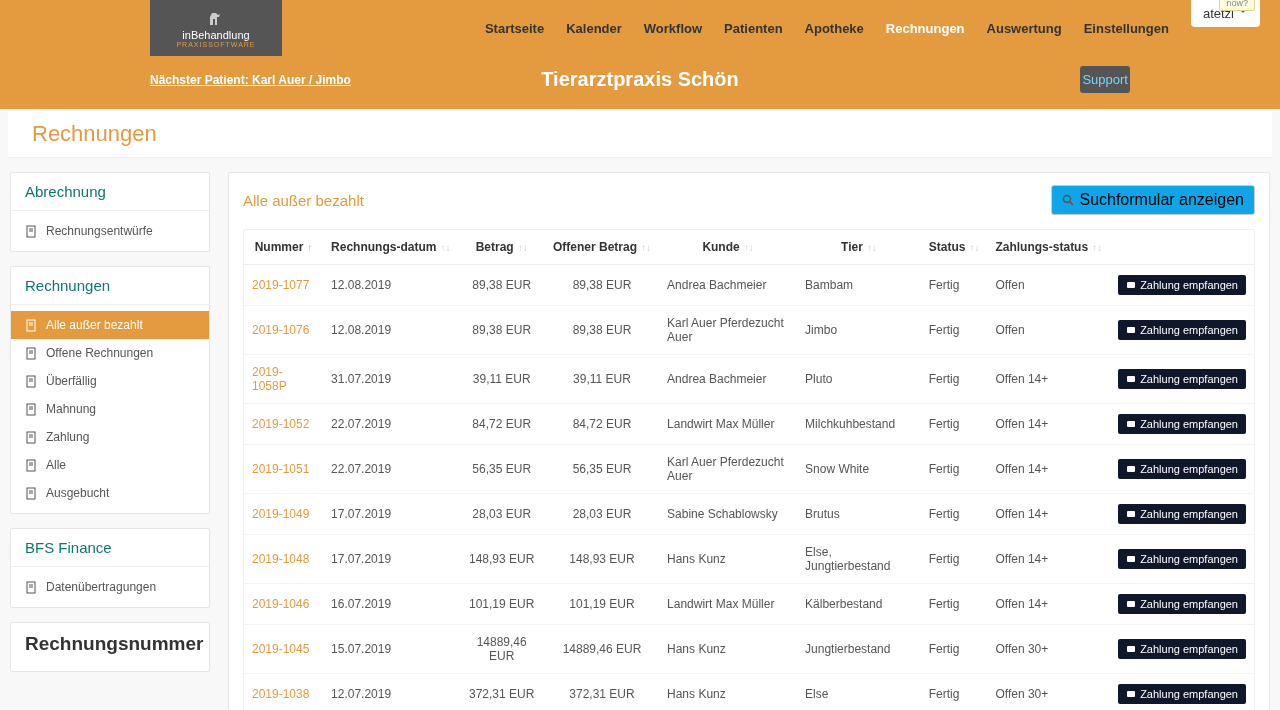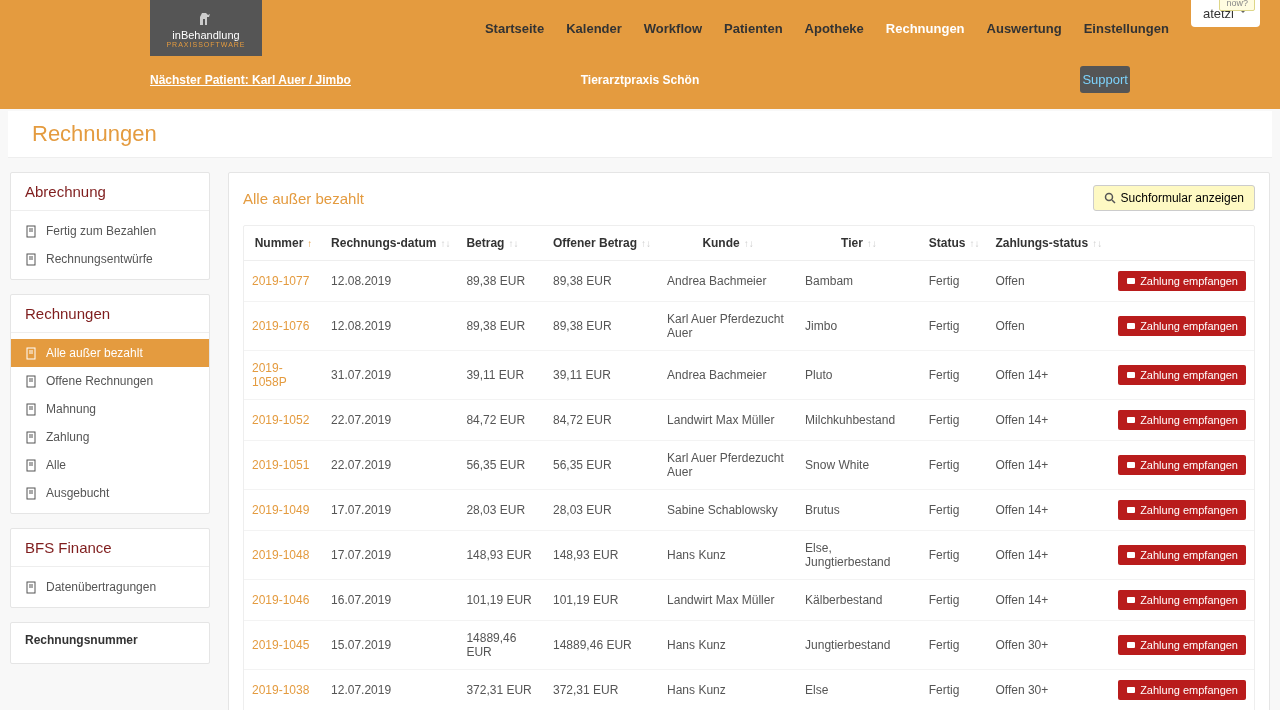--- a/index.html
+++ b/index.html
@@ -1,61 +1,61 @@
 <!DOCTYPE html>
 <html><head>
 <meta charset="utf-8">
 <style>
 * { margin: 0; padding: 0; box-sizing: border-box; font-family: -apple-system, BlinkMacSystemFont, "Segoe UI", Arial, sans-serif; }
 body { background: #f8f8f8; font-size: 13px; color: #333; }
 
 .header { background: #e49b3f; color: #fff; }
 .header-top { display: flex; align-items: flex-start; padding: 0 20px 0 150px; height: 56px; position: relative; }
-.logo-badge { position: absolute; left: 150px; top: 0; width: 112px; height: 56px; background: #555; display: flex; flex-direction: column; align-items: center; justify-content: center; font-size: 9px; color: #e0e0e0; }
+.logo-badge { position: absolute; left: 150px; top: 0; width: 132px; height: 56px; background: #555; display: flex; flex-direction: column; align-items: center; justify-content: center; font-size: 9px; color: #e0e0e0; }
 .logo-badge svg { margin-bottom: 2px; }
 .logo-brand { color: #fff; font-size: 11px; }
 .logo-sub { color: #e49b3f; font-size: 7px; letter-spacing: 1px; }
 .nav { display: flex; gap: 18px; margin-left: auto; margin-right: 20px; align-items: center; height: 56px; }
 .nav a { color: #333; text-decoration: none; font-weight: 600; font-size: 13px; padding: 18px 2px; }
 .nav a.active { color: #fff; }
 .user-drop { background: #fff; color: #333; padding: 6px 12px; border-radius: 0 0 4px 4px; font-size: 13px; cursor: pointer; display: flex; align-items: flex-start; gap: 4px; margin-top: 0; }
 .tooltip-bubble { position: absolute; right: 25px; top: -5px; background: #fffce0; border: 1px solid #ddd688; font-size: 9px; color: #888; padding: 2px 6px; border-radius: 2px; }
 .header-mid { display: flex; align-items: center; padding: 10px 150px 16px 150px; position: relative; }
 .next-patient { color: #fff; font-size: 12px; text-decoration: underline; font-weight: 600; }
-.practice-name { position: absolute; left: 50%; transform: translateX(-50%); color: #fff; font-size: 12px; font-weight: 700; }
+.practice-name { position: absolute; left: 50%; transform: translateX(-50%); color: #fff; font-size: 20px; font-weight: 700; }
 .support-btn { margin-left: auto; background: #555; color: #7dd3fc; border: none; padding: 6px 2px; border-radius: 3px; font-size: 13px; cursor: pointer; }
 
 .page-title-bar { background: #fff; padding: 10px 24px; border-bottom: 1px solid #eee; margin: 2px 8px 0 8px; }
 .page-title { color: #e49b3f; font-size: 22px; font-weight: 400; }
 
 .content-wrap { display: flex; gap: 18px; padding: 14px 10px; }
 .sidebar { width: 200px; flex-shrink: 0; display: flex; flex-direction: column; gap: 14px; }
 .panel { background: #fff; border: 1px solid #e5e5e5; border-radius: 2px; }
-.panel-head { color: #7f1d1d; font-size: 15px; font-weight: 400; padding: 10px 14px; border-bottom: 1px solid #eee; }
+.panel-head { color: #0f766e; font-size: 15px; font-weight: 400; padding: 10px 14px; border-bottom: 1px solid #eee; }
 .panel-body { padding: 6px 0; }
 .side-item { display: flex; align-items: center; gap: 8px; padding: 7px 14px; color: #555; font-size: 12px; cursor: pointer; }
 .side-item.active { background: #e49b3f; color: #fff; }
 .side-item svg { flex-shrink: 0; }
 .search-panel-body { padding: 10px 14px; }
-.search-label { font-weight: 700; font-size: 12px; margin-bottom: 6px; display: block; color: #333; }
+.search-label { font-weight: 700; font-size: 19px; margin-bottom: 6px; display: block; color: #333; }
 
 .main { flex: 1; background: #fff; border: 1px solid #e5e5e5; border-radius: 2px; padding: 12px 14px; }
 .main-head { display: flex; align-items: center; margin-bottom: 14px; }
 .main-title { color: #e49b3f; font-size: 15px; font-weight: 400; }
-.search-form-btn { margin-left: auto; background: #fef9c3; border: 1px solid #ccc; padding: 5px 10px; font-size: 12px; border-radius: 3px; cursor: pointer; display: flex; align-items: center; gap: 5px; }
+.search-form-btn { margin-left: auto; background: #0ea5e9; border: 1px solid #ccc; padding: 5px 10px; font-size: 16px; border-radius: 3px; cursor: pointer; display: flex; align-items: center; gap: 5px; }
 
 .table-wrap { border: 1px solid #eee; border-radius: 2px; overflow: hidden; }
 table { width: 100%; border-collapse: collapse; font-size: 12px; }
 th { text-align: center; padding: 10px 8px; font-weight: 700; color: #333; border-bottom: 1px solid #eee; white-space: nowrap; }
-th.right, td.right { text-align: left; }
+th.right, td.right { text-align: center; }
 .sort-icons { color: #ccc; font-size: 10px; margin-left: 4px; }
 .sort-icons.active { color: #e49b3f; }
 td { padding: 10px 8px; border-bottom: 1px solid #f3f3f3; color: #555; }
 td.num-link { color: #e49b3f; }
-.pay-btn { background: #b91c1c; color: #fff; border: none; padding: 4px 8px; font-size: 11px; border-radius: 2px; cursor: pointer; display: inline-flex; align-items: center; gap: 4px; white-space: nowrap; }
+.pay-btn { background: #0f172a; color: #fff; border: none; padding: 4px 8px; font-size: 11px; border-radius: 2px; cursor: pointer; display: inline-flex; align-items: center; gap: 4px; white-space: nowrap; }
 </style>
 </head>
 <body>
 
 <div class="header">
   <div class="header-top">
     <div class="logo-badge">
       <svg width="20" height="18" viewBox="0 0 20 18">
           <path fill="#ccc" d="M4 16 L4 8 L6 4 L10 4 L12 6 L14 5 L13 8 L11 8 L11 16 L9 16 L9 10 L7 10 L7 16 Z"></path>
         </svg>
@@ -98,28 +98,20 @@
 
     <div class="panel">
       <div class="panel-head">Abrechnung</div>
       <div class="panel-body" id="abrechnung-items">
           <div class="side-item">
             <svg width="13" height="13" viewBox="0 0 13 13">
               <rect x="2" y="1" width="8" height="11" fill="none" stroke="currentColor"></rect>
               <line x1="4" y1="4" x2="8" y2="4" stroke="currentColor"></line>
               <line x1="4" y1="6" x2="8" y2="6" stroke="currentColor"></line>
             </svg>
-            <span>Fertig zum Bezahlen</span>
-          </div>
-          <div class="side-item">
-            <svg width="13" height="13" viewBox="0 0 13 13">
-              <rect x="2" y="1" width="8" height="11" fill="none" stroke="currentColor"></rect>
-              <line x1="4" y1="4" x2="8" y2="4" stroke="currentColor"></line>
-              <line x1="4" y1="6" x2="8" y2="6" stroke="currentColor"></line>
-            </svg>
             <span>Rechnungsentwürfe</span>
           </div>
         </div>
     </div>
 
     <div class="panel">
       <div class="panel-head">Rechnungen</div>
       <div class="panel-body" id="rechnungen-items">
           <div class="side-item active">
             <svg width="13" height="13" viewBox="0 0 13 13">
@@ -129,20 +121,28 @@
             </svg>
             <span>Alle außer bezahlt</span>
           </div>
           <div class="side-item">
             <svg width="13" height="13" viewBox="0 0 13 13">
               <rect x="2" y="1" width="8" height="11" fill="none" stroke="currentColor"></rect>
               <line x1="4" y1="4" x2="8" y2="4" stroke="currentColor"></line>
               <line x1="4" y1="6" x2="8" y2="6" stroke="currentColor"></line>
             </svg>
             <span>Offene Rechnungen</span>
+          </div>
+          <div class="side-item">
+            <svg width="13" height="13" viewBox="0 0 13 13">
+              <rect x="2" y="1" width="8" height="11" fill="none" stroke="currentColor"></rect>
+              <line x1="4" y1="4" x2="8" y2="4" stroke="currentColor"></line>
+              <line x1="4" y1="6" x2="8" y2="6" stroke="currentColor"></line>
+            </svg>
+            <span>Überfällig</span>
           </div>
           <div class="side-item">
             <svg width="13" height="13" viewBox="0 0 13 13">
               <rect x="2" y="1" width="8" height="11" fill="none" stroke="currentColor"></rect>
               <line x1="4" y1="4" x2="8" y2="4" stroke="currentColor"></line>
               <line x1="4" y1="6" x2="8" y2="6" stroke="currentColor"></line>
             </svg>
             <span>Mahnung</span>
           </div>
           <div class="side-item">

